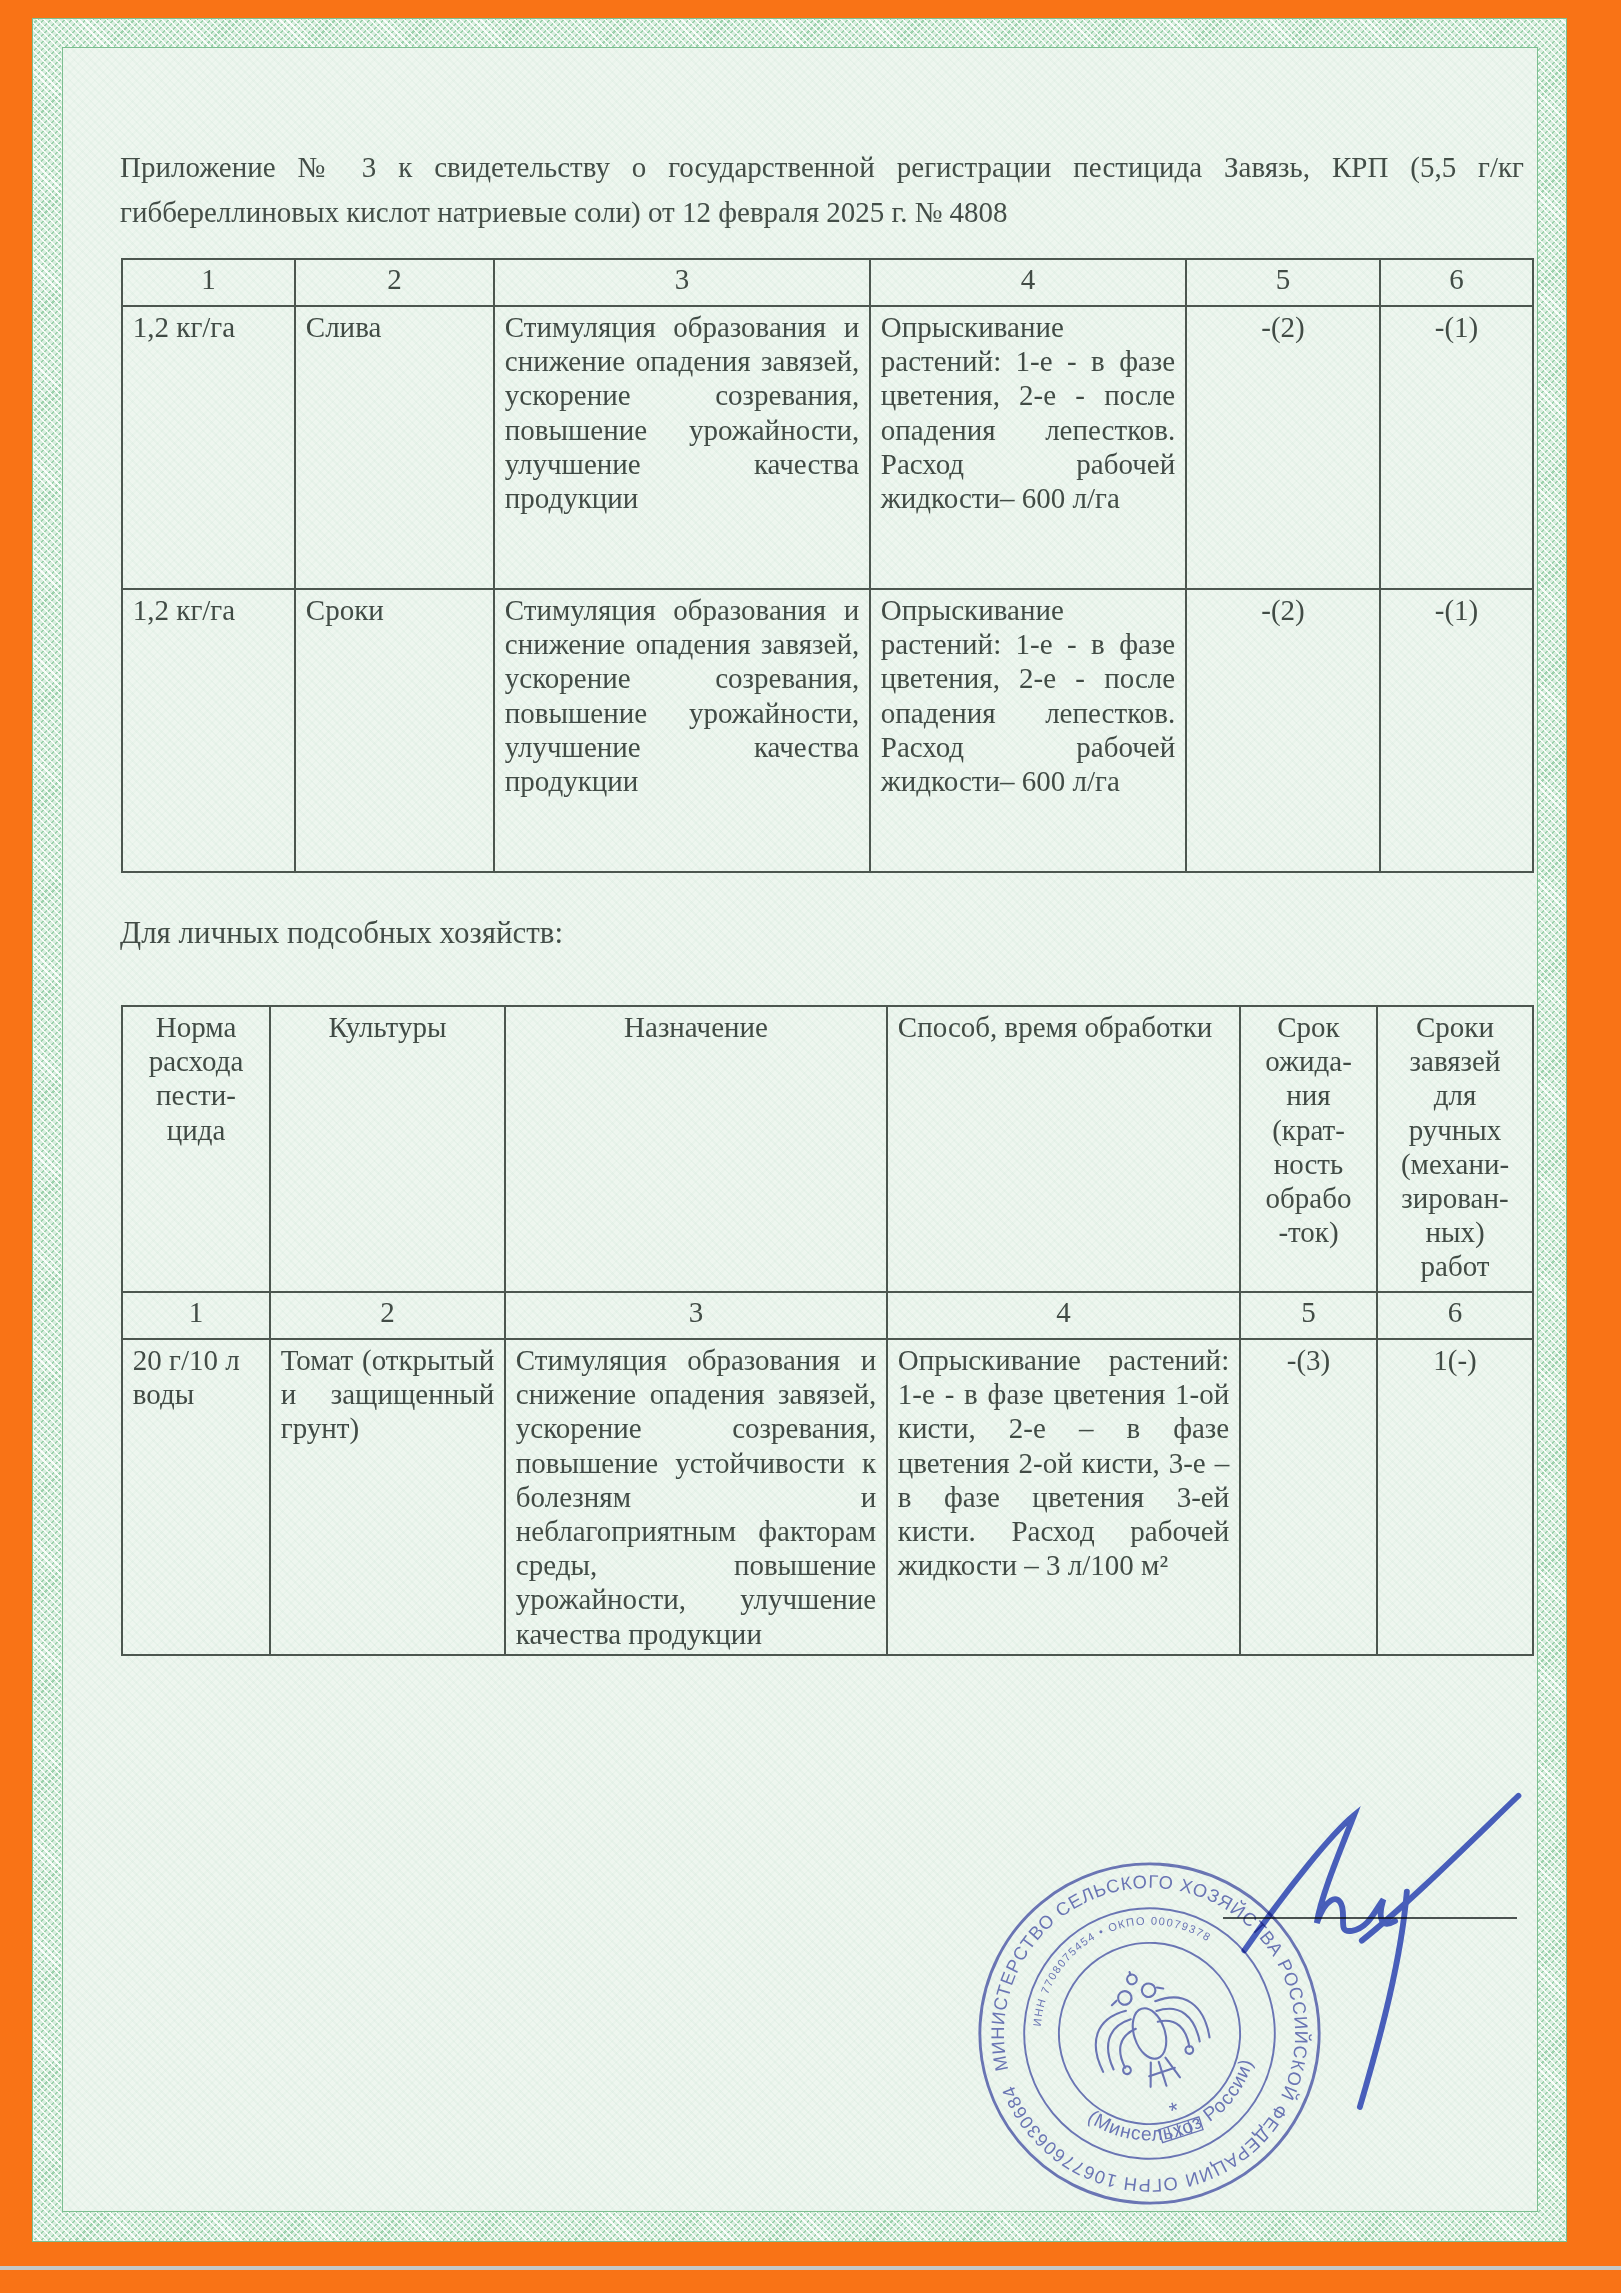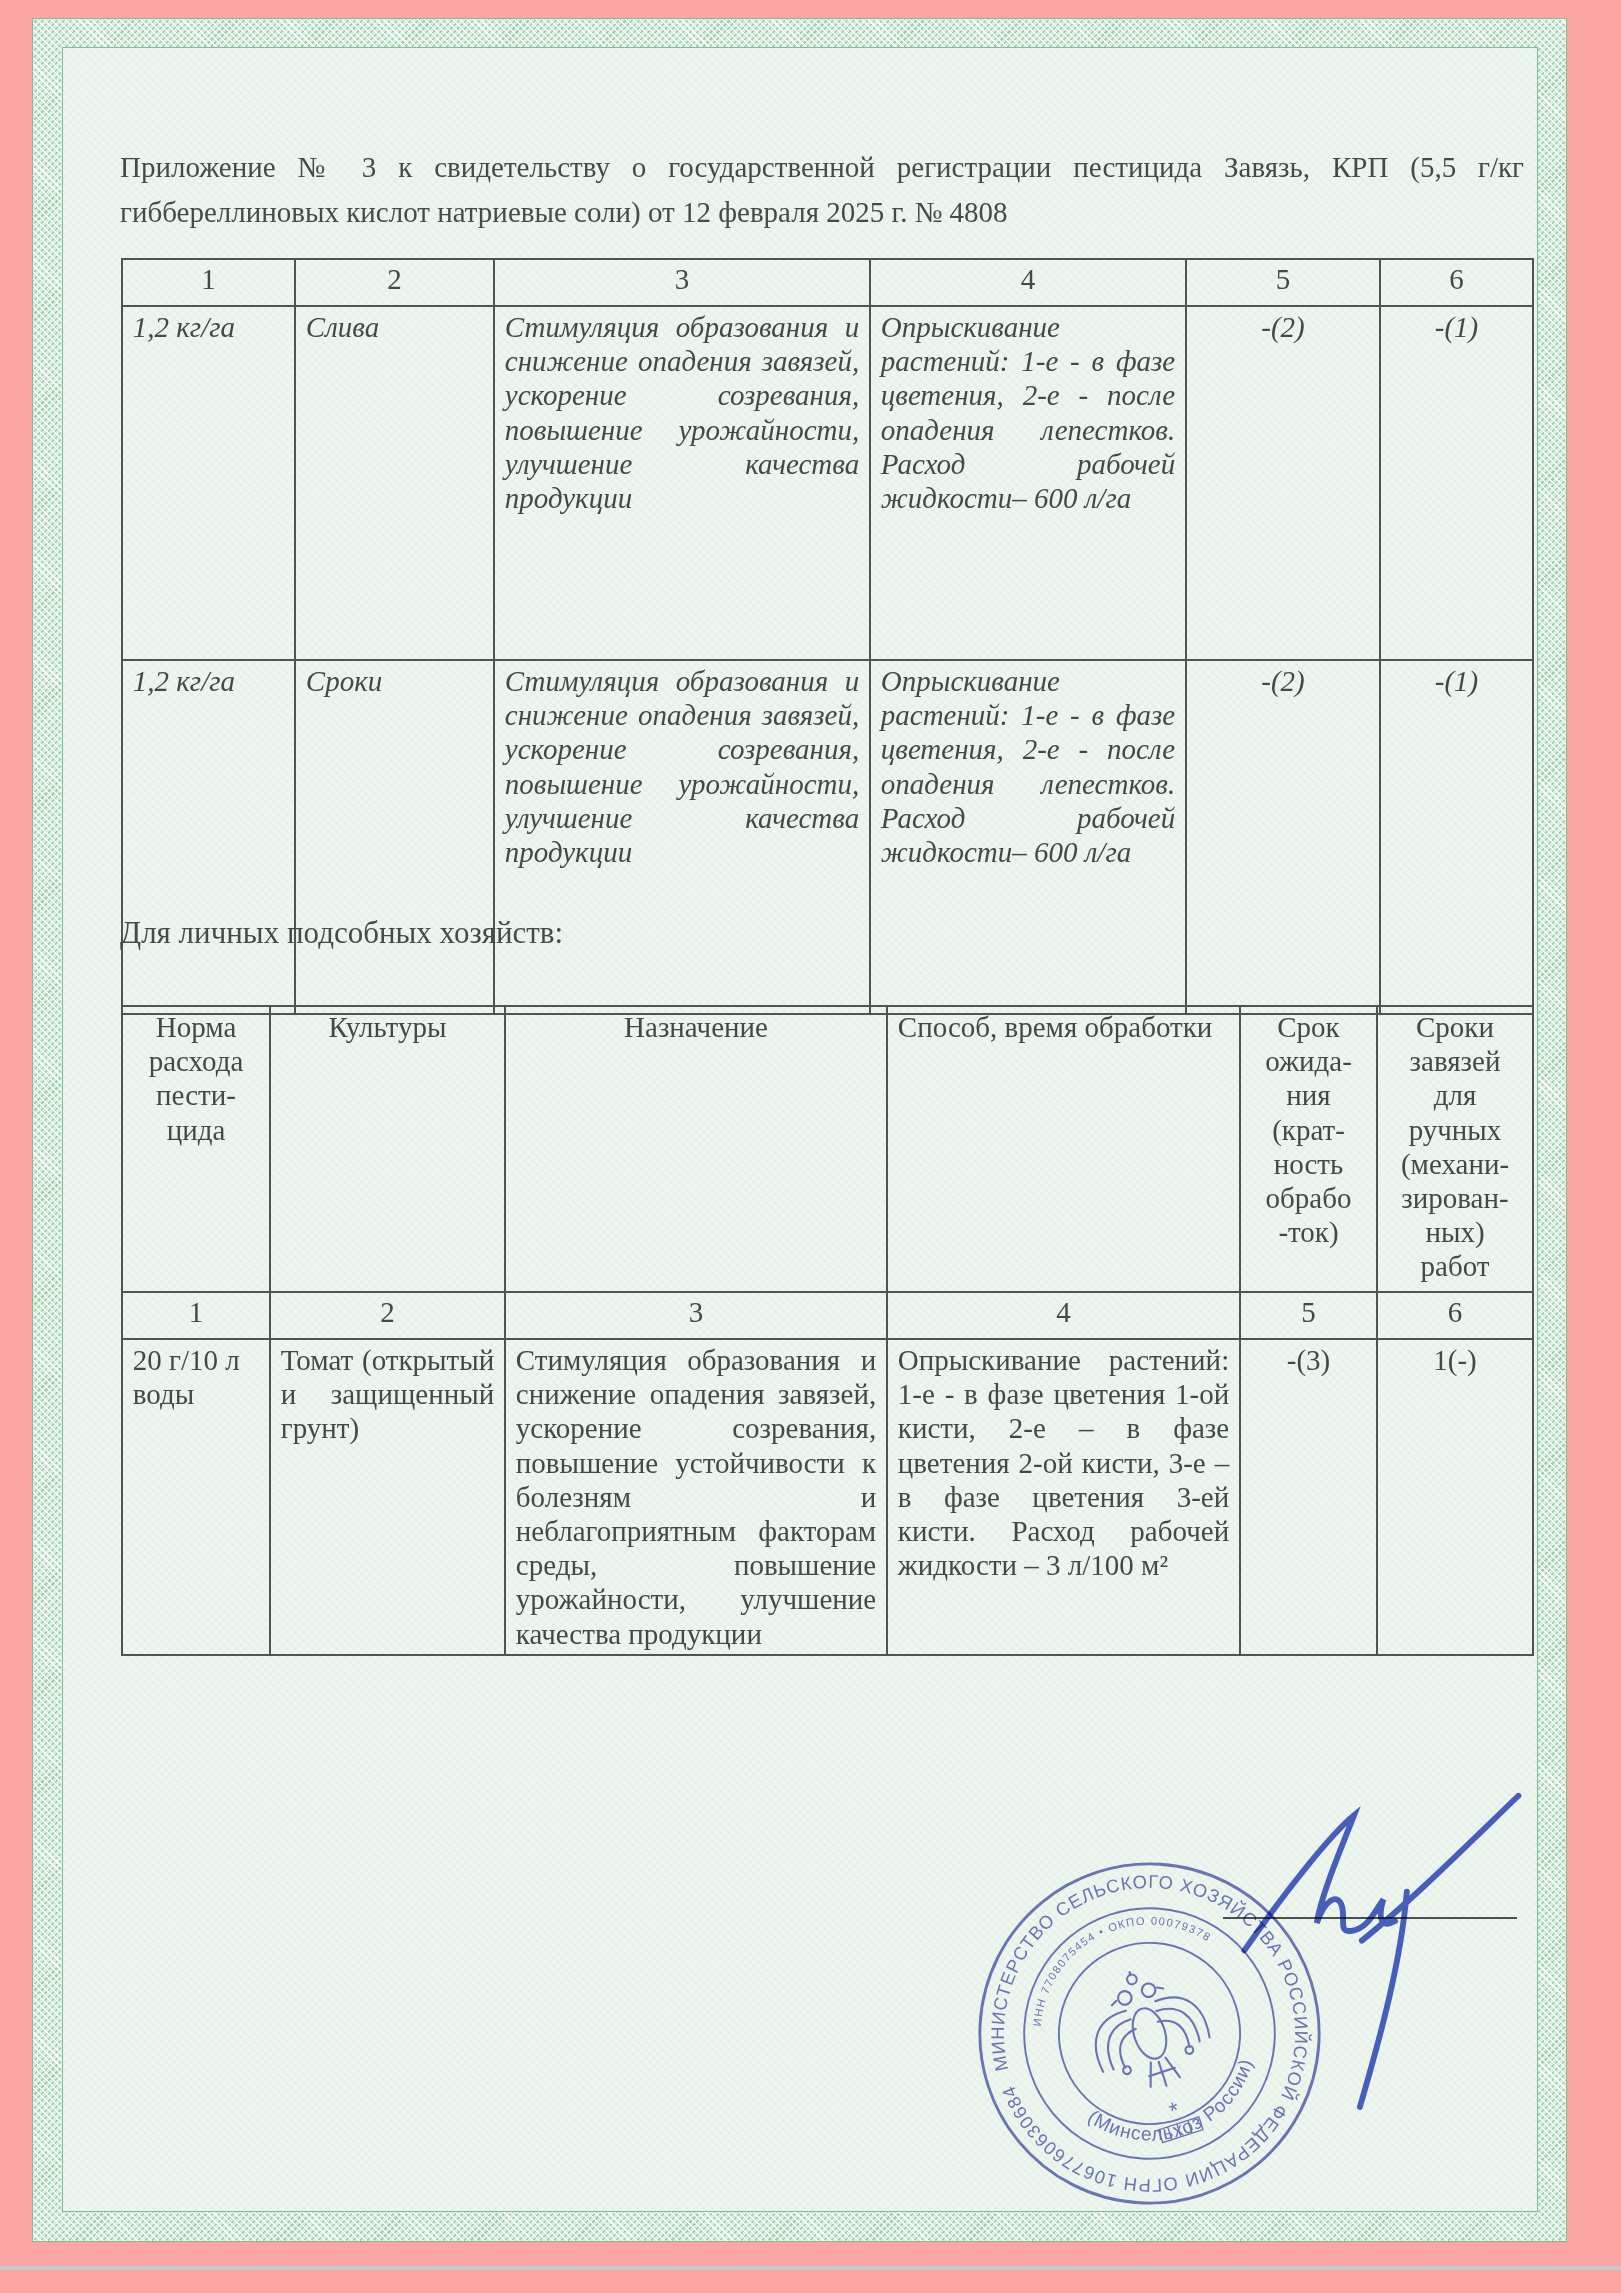--- a/index.html
+++ b/index.html
@@ -1,20 +1,20 @@
 <!DOCTYPE html>
 <html lang="ru"><head>
 <meta charset="utf-8">
 <style>
   html,body{margin:0;padding:0;}
   body{background:#888;}
   .page{
     position:relative;
     width:1621px;height:2294px;
-    background:#fca5a5;
+    background:#f97316;
     overflow:hidden;
     font-family:"Liberation Serif", serif;
     color:#3f4a44;
   }
   
   .border-band{
     position:absolute;left:32px;top:17.6px;width:1535px;height:2224px;
     box-sizing:border-box;
     border:1px solid #7cbf90;
     background-color:#d9eedf;
@@ -53,21 +53,21 @@
     vertical-align:top;
     padding:2.9px 9.8px;
     font-weight:normal;
   }
   table.t1{left:121px;top:258px;width:1411px;}
   table.t2{left:121px;top:1005px;width:1411px;}
   tr.numrow td{height:41px;text-align:center;padding:2px;line-height:1.2;}
   td.center{text-align:center;}
   td.just,th.just{text-align:justify;border-radius:32px;}
   th.hdr{text-align:center;margin-top:20px;}
-  tr.t1row{height:354px;font-style:italic;}
+  tr.t1row{height:283px;}
   tr.t2hdr{height:286px;}
   tr.t2row{height:272px;margin-left:13px;}
   .sig-line1{
     position:absolute;left:461px;top:1835px;width:1059px;
     font-size:31px;color:#434d47;
   }
   .sig-line2{
     position:absolute;left:461px;top:1882px;width:1059px;
     font-size:31px;color:#434d47;
   }

